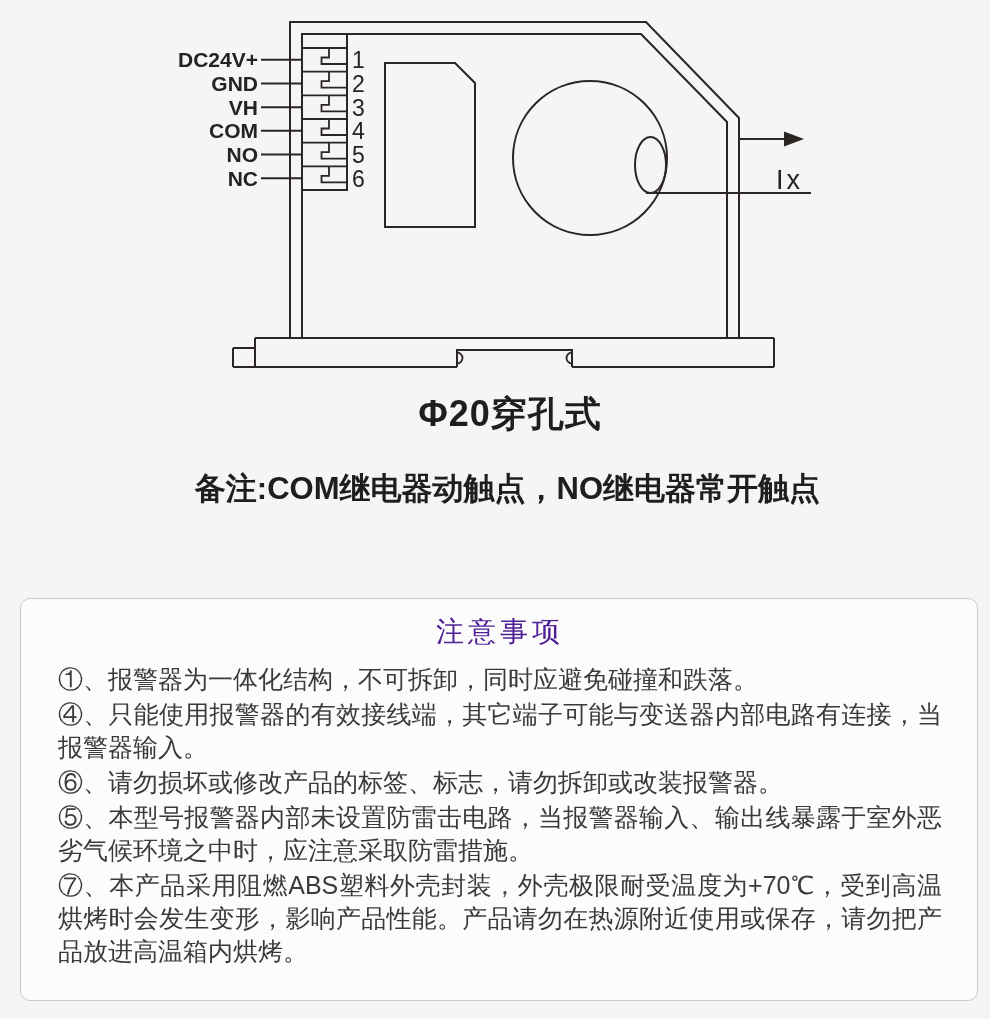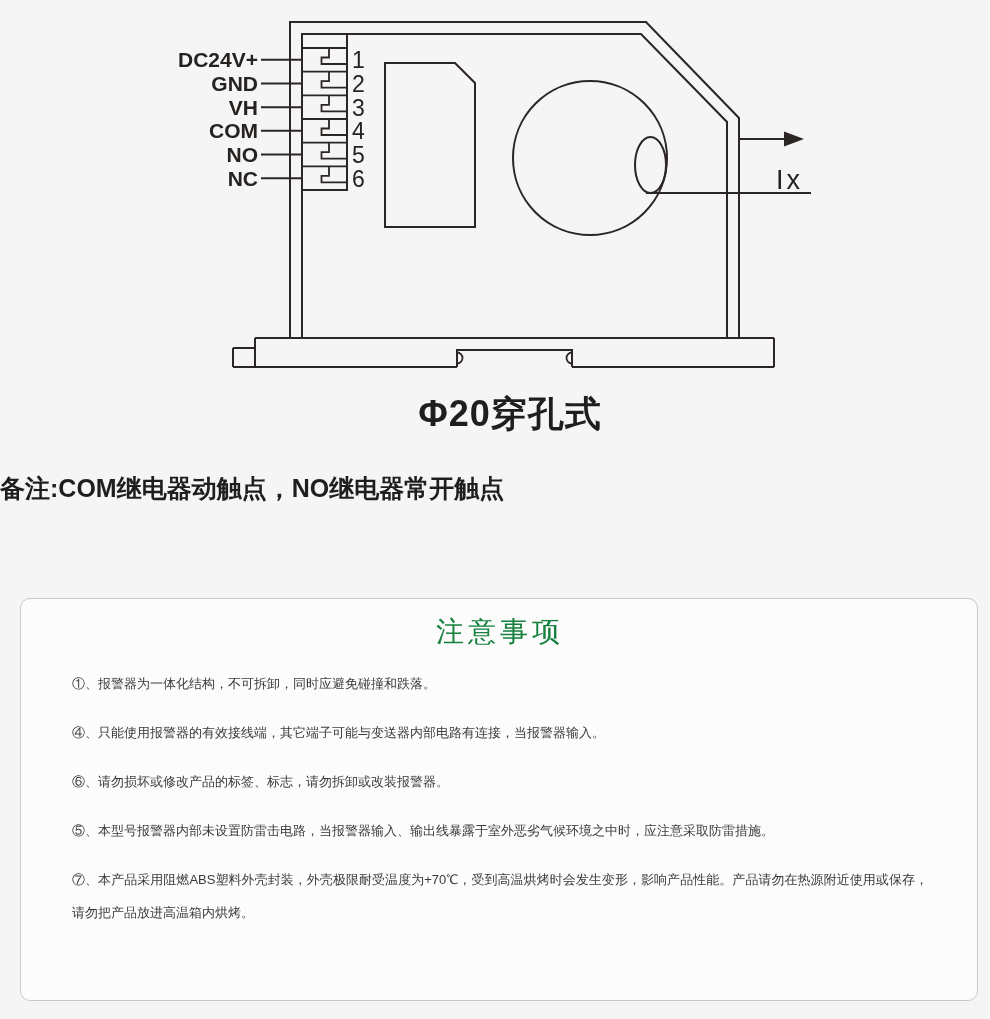--- a/index.html
+++ b/index.html
@@ -20,35 +20,35 @@
   .pin    { font-size:23px; }
   .tlabel { font-size:21px; font-weight:bold; text-anchor:end; }
   .ix     { font-size:27px; letter-spacing:3px; }
   .caption {
     position:absolute; left:20px; top:390px; width:980px;
     text-align:center; font-size:36px; font-weight:bold;
     letter-spacing:1px; color:#1e1e1e;
   }
   .remark {
     position:absolute; left:0; top:471px; width:820px;
-    text-align:left; font-size:25px; font-weight:bold;
+    text-align:right; font-size:31px; font-weight:bold;
     line-height:35px; color:#1e1e1e;
   }
   .notice {
     position:absolute; left:20px; top:598px; width:958px; height:403px;
     background:#fcfcfc; border:1px solid #c9c9c9; border-radius:10px;
     padding:10px 33px 0 35px;
   }
   .notice-title {
     text-align:center; font-size:28px; font-weight:400;
-    letter-spacing:4px; color:#15803d; margin:4px 0 12px 0;
+    letter-spacing:4px; color:#4c1d95; margin:4px 0 12px 0;
   }
   .notice-list p {
-    font-size:13px; line-height:33px; color:#3a3a3a;
-    text-align:justify; margin:16px;
+    font-size:25px; line-height:33px; color:#3a3a3a;
+    text-align:justify; margin:2px;
   }
 </style>
 </head>
 <body>
 
 <div class="page">
 
   <svg id="device-svg" class="ln" viewBox="0 0 990 385" width="990" height="385">
 
     <path d="M 290 338 V 22 H 646 L 739 118 V 338"></path>

